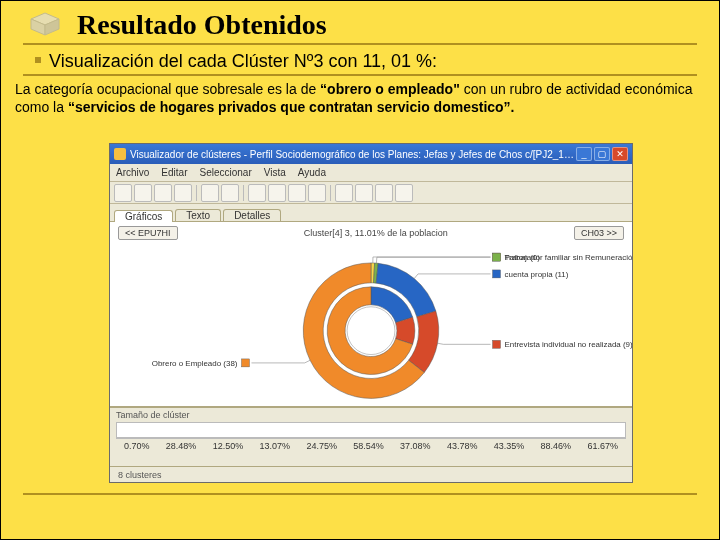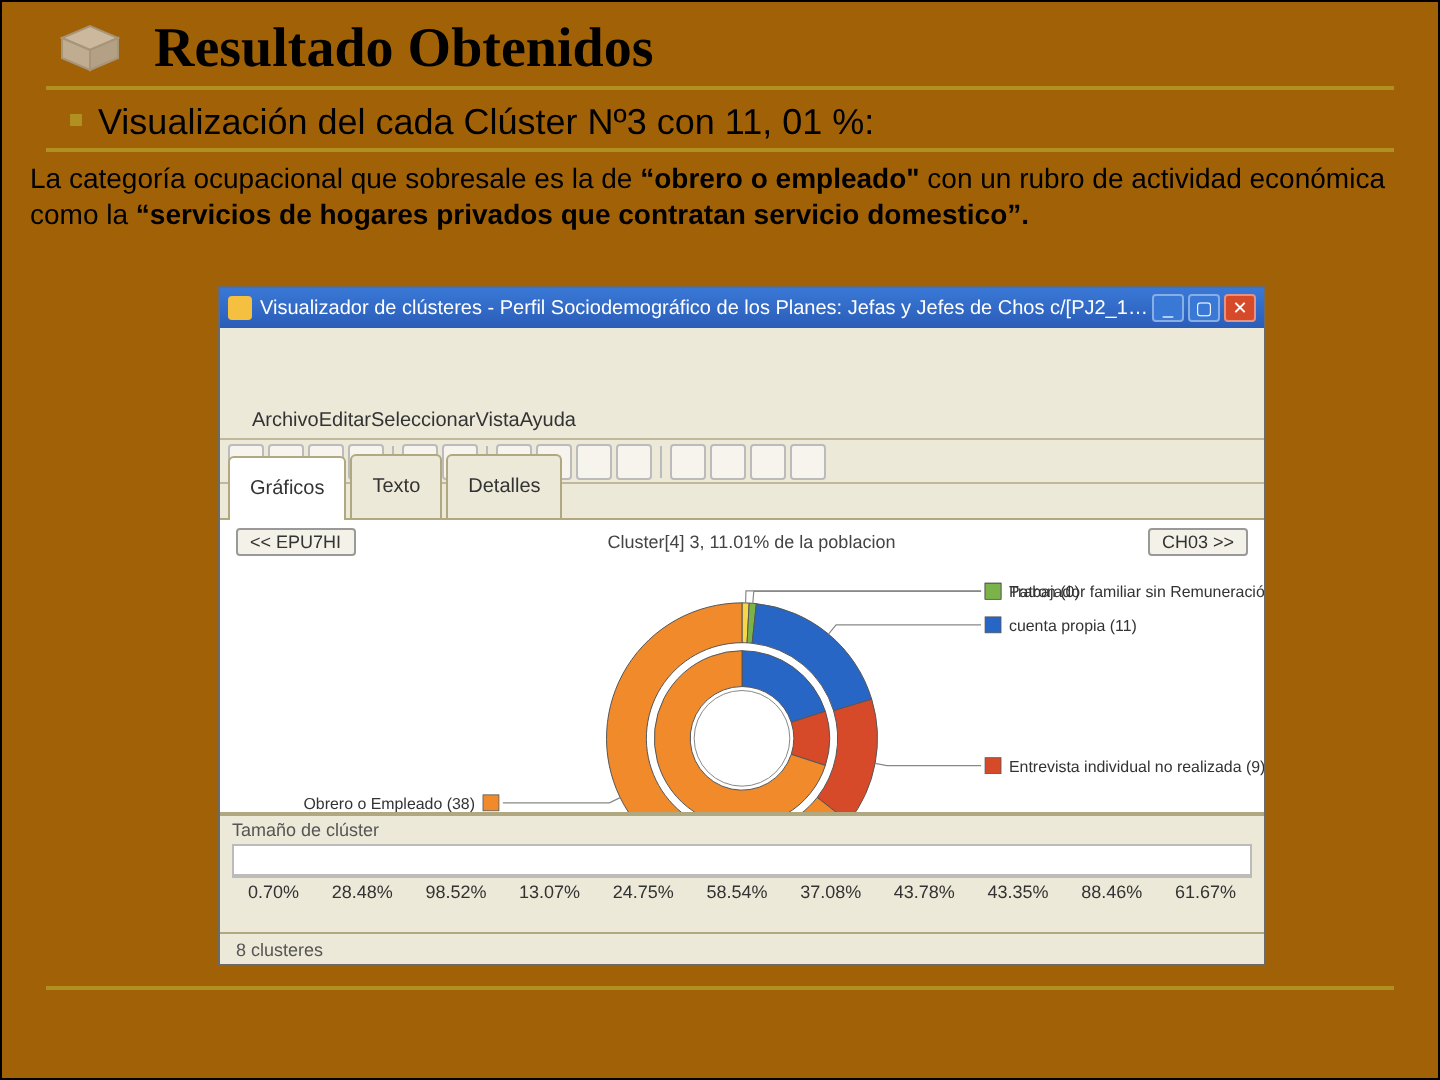--- a/index.html
+++ b/index.html
@@ -7,21 +7,21 @@
     width: 720px; height: 540px;
     background: #fff;
     font-family: Arial, sans-serif;
     position: relative;
     overflow: hidden;
   }
   .slide {
     width: 720px; height: 540px;
     border: 1px solid #000;
     position: relative;
-    background: #a16207;
+    background: #fde047;
   }
   .title-row {
     display: flex; align-items: center;
     padding: 8px 0 0 22px;
   }
   .cube3d {
     width: 44px; height: 28px;
     margin-right: 10px;
     transform: translateY(-2px);
     opacity: .7;
@@ -78,36 +78,35 @@
   }
   .win-title { flex: 1; overflow: hidden; white-space: nowrap; text-overflow: ellipsis; }
   .win-buttons { display: flex; gap:2px; }
   .win-btn {
     width:16px;height:14px;background:#3a78d6;border:1px solid #fff6;
     border-radius:2px;font-size:9px;color:#fff;text-align:center;line-height:12px;
   }
   .win-btn.close{background:#d64a2a;}
   .menubar {
     height:18px;background:#ece9d8;display:flex;align-items:center;
-    padding:0 16px;font-size:10px;color:#333;gap:0;
+    padding:0 6px;font-size:10px;color:#333;gap:12px;
     border-bottom:1px solid #c0b89a;
-    margin-top:38px;
   }
   .toolbar {
     height:22px;background:#ece9d8;display:flex;align-items:center;
     padding:0 4px;border-bottom:1px solid #c0b89a;gap:2px;
   }
   .tbtn{width:18px;height:18px;border:1px solid #bbb;background:#f6f4ec;border-radius:2px;}
   .tsep{width:1px;height:16px;background:#bbb;margin:0 2px;}
   .tabs {
     height:18px;background:#ece9d8;display:flex;align-items:flex-end;
     padding:0 4px;font-size:10px;border-bottom:1px solid #b0a880;
   }
   .tab {
-    padding:10px 10px;border:1px solid #b0a880;border-bottom:none;
+    padding:0 10px;border:1px solid #b0a880;border-bottom:none;
     background:#ece9d8;margin-right:2px;border-radius:3px 3px 0 0;
     color:#333;
   }
   .tab.active{background:#fff;position:relative;top:1px;}
   .chartpane{
     flex:1;background:#fff;display:flex;flex-direction:column;
     border-bottom:1px solid #b0a880;
     position: relative;
     overflow:hidden;
   }
@@ -250,21 +249,21 @@
       </div>
       <div class="axis-title">CAT_OCUP</div>
     </div>
 
     <div class="panel">
       <div class="panel-title">Tamaño de clúster</div>
       <div style="height:16px;position:relative;border:1px solid #bbb;background:#fff;"></div>
       <div class="ticks-row" id="ticks-row">
           <span>0.70%</span>
           <span>28.48%</span>
-          <span>98.52%</span>
+          <span>12.50%</span>
           <span>13.07%</span>
           <span>24.75%</span>
           <span>58.54%</span>
           <span>37.08%</span>
           <span>43.78%</span>
           <span>43.35%</span>
           <span>88.46%</span>
           <span>61.67%</span>
         </div>
     </div>

